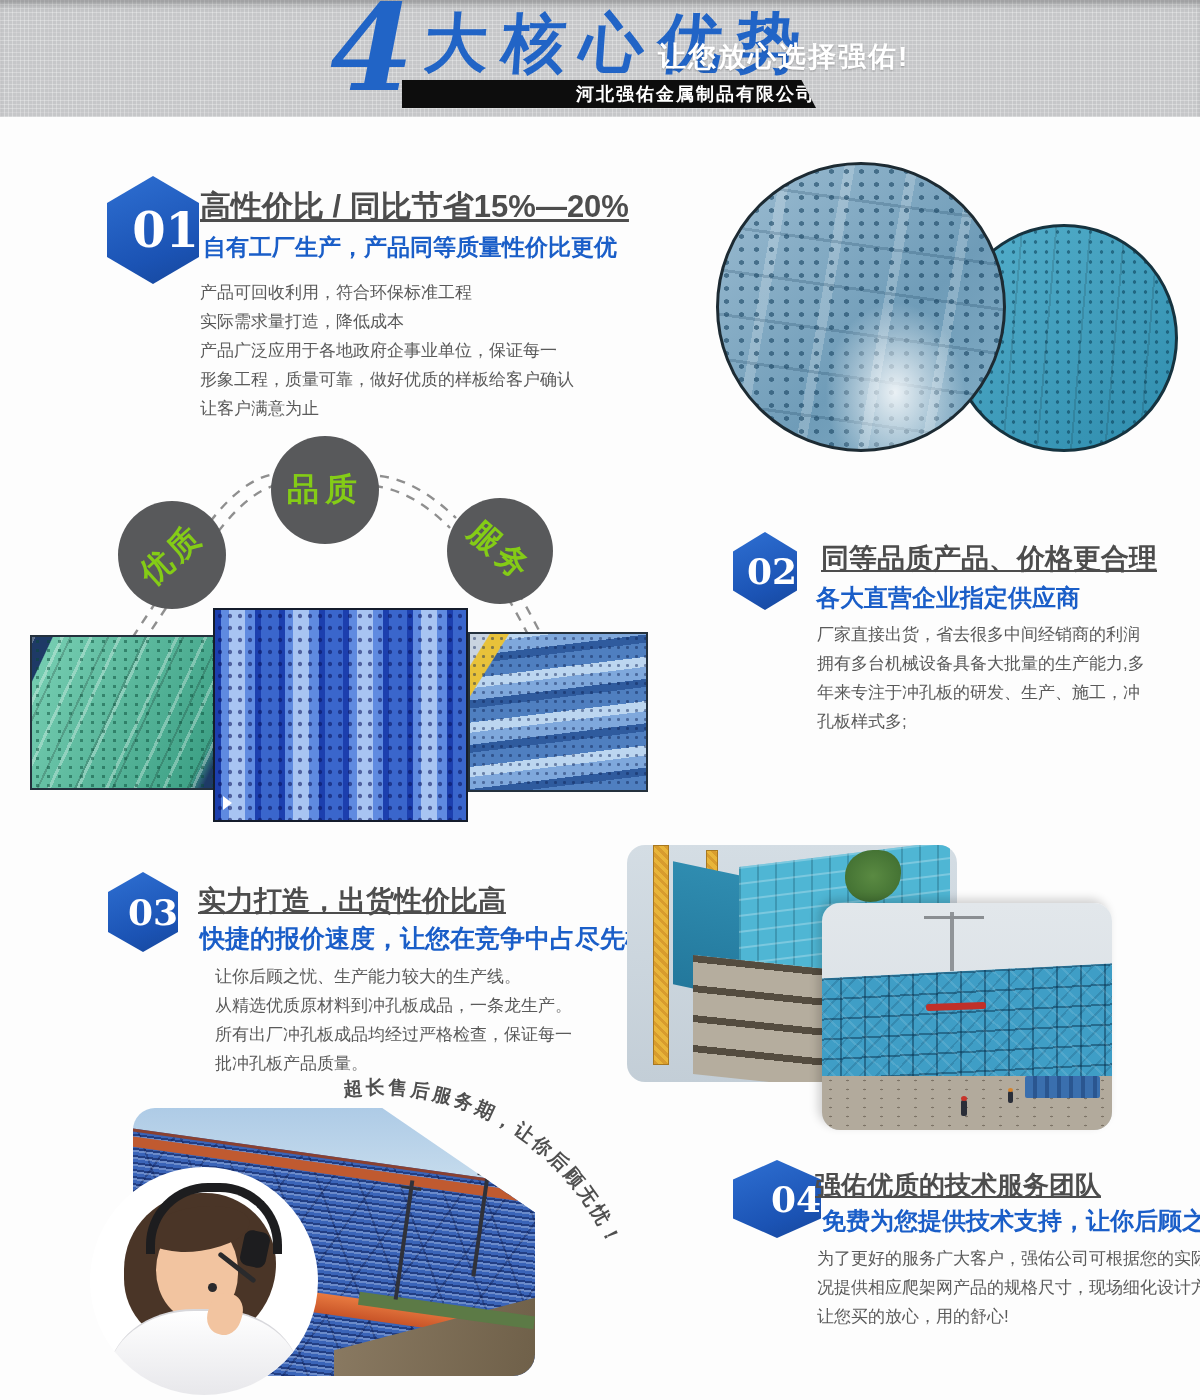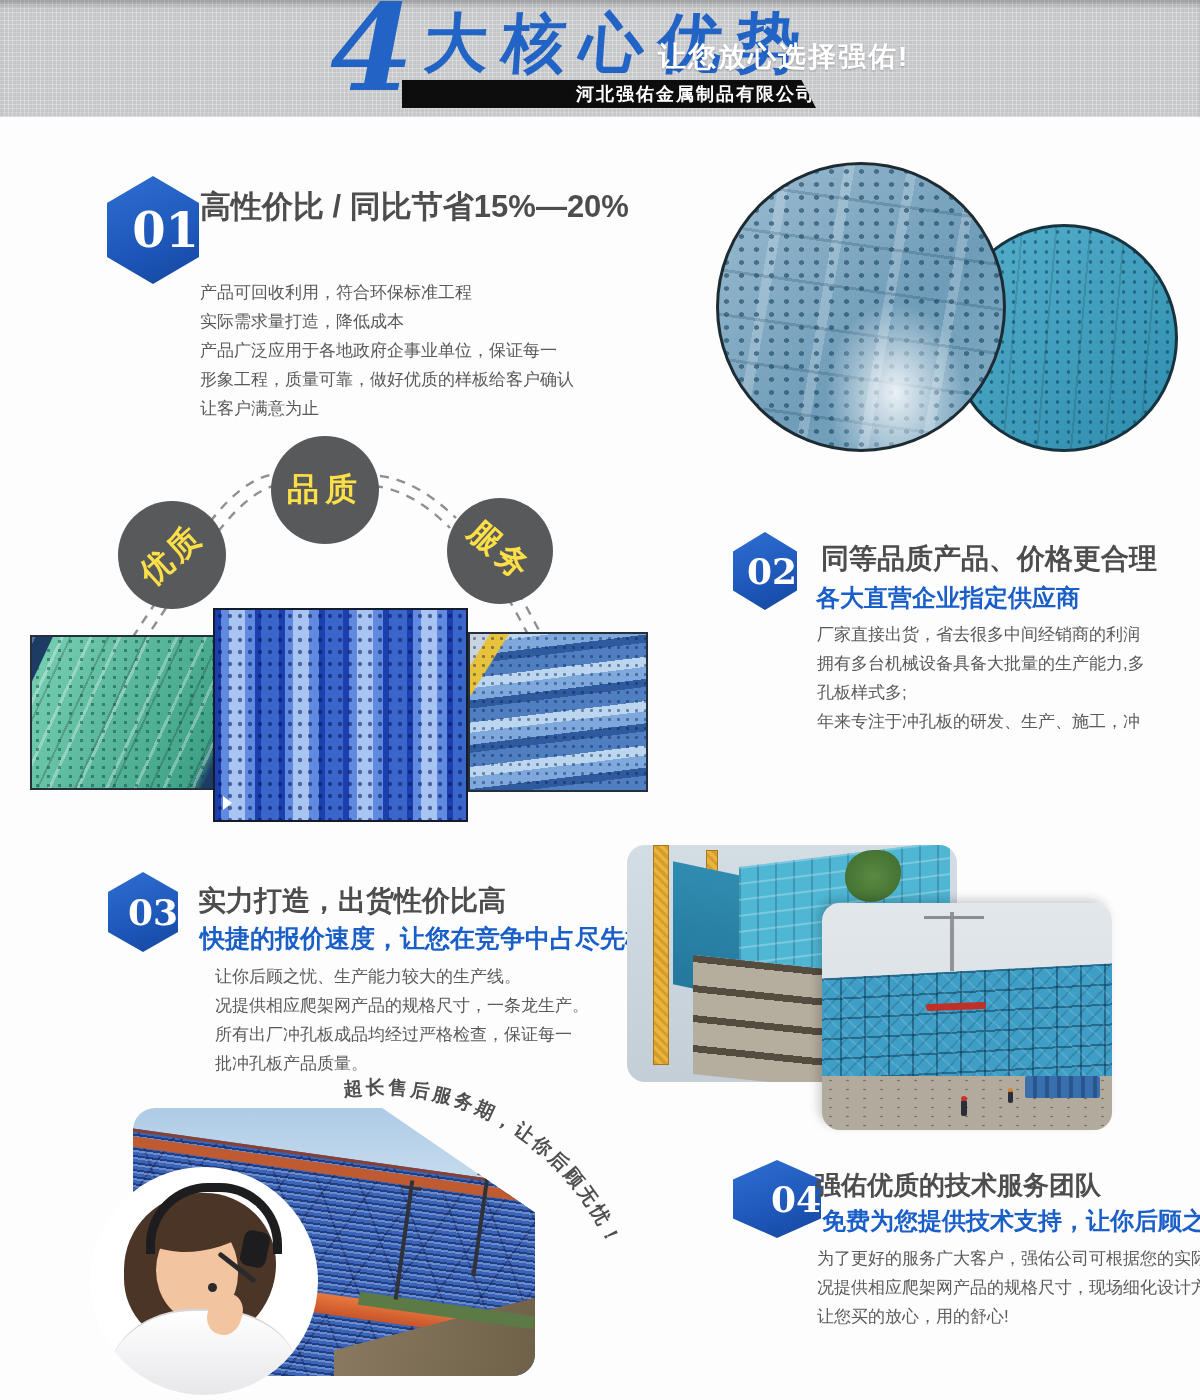--- a/index.html
+++ b/index.html
@@ -30,21 +30,21 @@
     font-family:"DejaVu Serif",serif;font-weight:700;
     background:linear-gradient(160deg,#2e6fd2 0%,#1b53b4 70%,#16479c 100%);
     clip-path:polygon(50% 0%,100% 25%,100% 75%,50% 100%,0% 75%,0% 25%);
     filter:drop-shadow(2px 3px 0 rgba(12,42,96,.45));}
   .hex-1{left:107px;top:176px;width:92px;height:108px;font-size:48px;}
   .hex-2{left:733px;top:532px;width:64px;height:78px;font-size:36px;}
   .hex-3{left:108px;top:872px;width:70px;height:80px;font-size:36px;}
   .hex-4{left:733px;top:1160px;width:88px;height:78px;font-size:36px;}
 
   
-  .sec-title{position:absolute;font-weight:700;color:#4d4d4d;white-space:nowrap;}
+  .sec-title{position:absolute;font-weight:700;color:#4d4d4d;white-space:nowrap;text-decoration:underline;}
   .sec-sub{position:absolute;font-weight:700;color:#1a5ec8;white-space:nowrap;font-family:"DejaVu Serif",serif;}
   .sec-body{position:absolute;font-size:17px;color:#5a5a5a;line-height:29px;white-space:nowrap;}
 
   .t1{left:200px;top:186px;font-size:31px;}
   .s1{left:203px;top:232px;font-size:23px;}
   .b1{left:200px;top:278px;}
   .t2{left:813px;top:540px;font-size:28px;margin-left:8px;}
   .s2{left:816px;top:582px;font-size:24px;}
   .b2{left:817px;top:620px;}
   .t3{left:198px;top:882px;font-size:28px;}
@@ -67,21 +67,21 @@
     background-color:#85aec6;
     background-image:
       radial-gradient(ellipse at 62% 80%,rgba(255,255,255,.85) 0%,rgba(255,255,255,0) 28%),
       radial-gradient(rgba(24,68,98,.6) 2.3px,transparent 2.9px),
       repeating-linear-gradient(8deg,rgba(0,40,70,.18) 0 3px,transparent 3px 44px),
       repeating-linear-gradient(100deg,rgba(255,255,255,.20) 0 10px,transparent 10px 62px),
       linear-gradient(135deg,#9dbdd2,#6f9cb8 60%,#83aec6);
     background-size:auto,15px 13px,auto,auto,auto;}
 
   
-  .vcirc{position:absolute;border-radius:50%;background:#58595b;color:#fde047;display:flex;
+  .vcirc{position:absolute;border-radius:50%;background:#58595b;color:#84cc16;display:flex;
     align-items:center;justify-content:center;font-weight:700;}
   .vc-quality{left:271px;top:436px;width:108px;height:108px;font-size:32px;letter-spacing:6px;}
   .vc-premium{left:118px;top:501px;width:108px;height:108px;font-size:32px;}
   .vc-premium .rot{transform:rotate(-42deg);letter-spacing:4px;}
   .vc-service{left:447px;top:498px;width:106px;height:106px;font-size:32px;}
   .vc-service .rot{transform:rotate(42deg);letter-spacing:4px;}
 
   .dashes{position:absolute;left:60px;top:420px;}
 
   
@@ -212,20 +212,21 @@
     <div class="big4">4</div>
     <div class="calli">大核心优势</div>
     <div class="slogan">让您放心选择强佑!</div>
     <div class="banner">河北强佑金属制品有限公司</div>
   </div>
 
   <div class="hex hex-1">
     <span>01</span>
   </div>
   <div class="sec-title t1">高性价比 / 同比节省15%—20%</div>
+  <div class="sec-sub s1">自有工厂生产，产品同等质量性价比更优</div>
   <div class="sec-body b1">
     <div>产品可回收利用，符合环保标准工程</div>
     <div>实际需求量打造，降低成本</div>
     <div>产品广泛应用于各地政府企事业单位，保证每一</div>
     <div>形象工程，质量可靠，做好优质的样板给客户确认</div>
     <div>让客户满意为止</div>
   </div>
 
   <div class="circ circ-small"></div>
   <div class="circ circ-big"></div>
@@ -257,32 +258,32 @@
   <div class="img img-corr"></div>
 
   <div class="hex hex-2">
     <span>02</span>
   </div>
   <div class="sec-title t2">同等品质产品、价格更合理</div>
   <div class="sec-sub s2">各大直营企业指定供应商</div>
   <div class="sec-body b2">
     <div>厂家直接出货，省去很多中间经销商的利润</div>
     <div>拥有多台机械设备具备大批量的生产能力,多</div>
+    <div>年来专注于冲孔板的研发、生产、施工，冲</div>
     <div>孔板样式多;</div>
-    <div>年来专注于冲孔板的研发、生产、施工，冲</div>
   </div>
 
   <div class="hex hex-3">
     <span>03</span>
   </div>
   <div class="sec-title t3">实力打造，出货性价比高</div>
   <div class="sec-sub s3">快捷的报价速度，让您在竞争中占尽先机</div>
   <div class="sec-body b3">
     <div>让你后顾之忧、生产能力较大的生产线。</div>
-    <div>况提供相应爬架网产品的规格尺寸，一条龙生产。</div>
+    <div>从精选优质原材料到冲孔板成品，一条龙生产。</div>
     <div>所有出厂冲孔板成品均经过严格检查，保证每一</div>
     <div>批冲孔板产品质量。</div>
   </div>
 
   <div class="photo ph-back">
     <div class="crane-mast cm1"></div>
     <div class="crane-mast cm2"></div>
     <div class="mesh-side"></div>
     <div class="mesh-front"></div>
     <div class="floors"></div>

